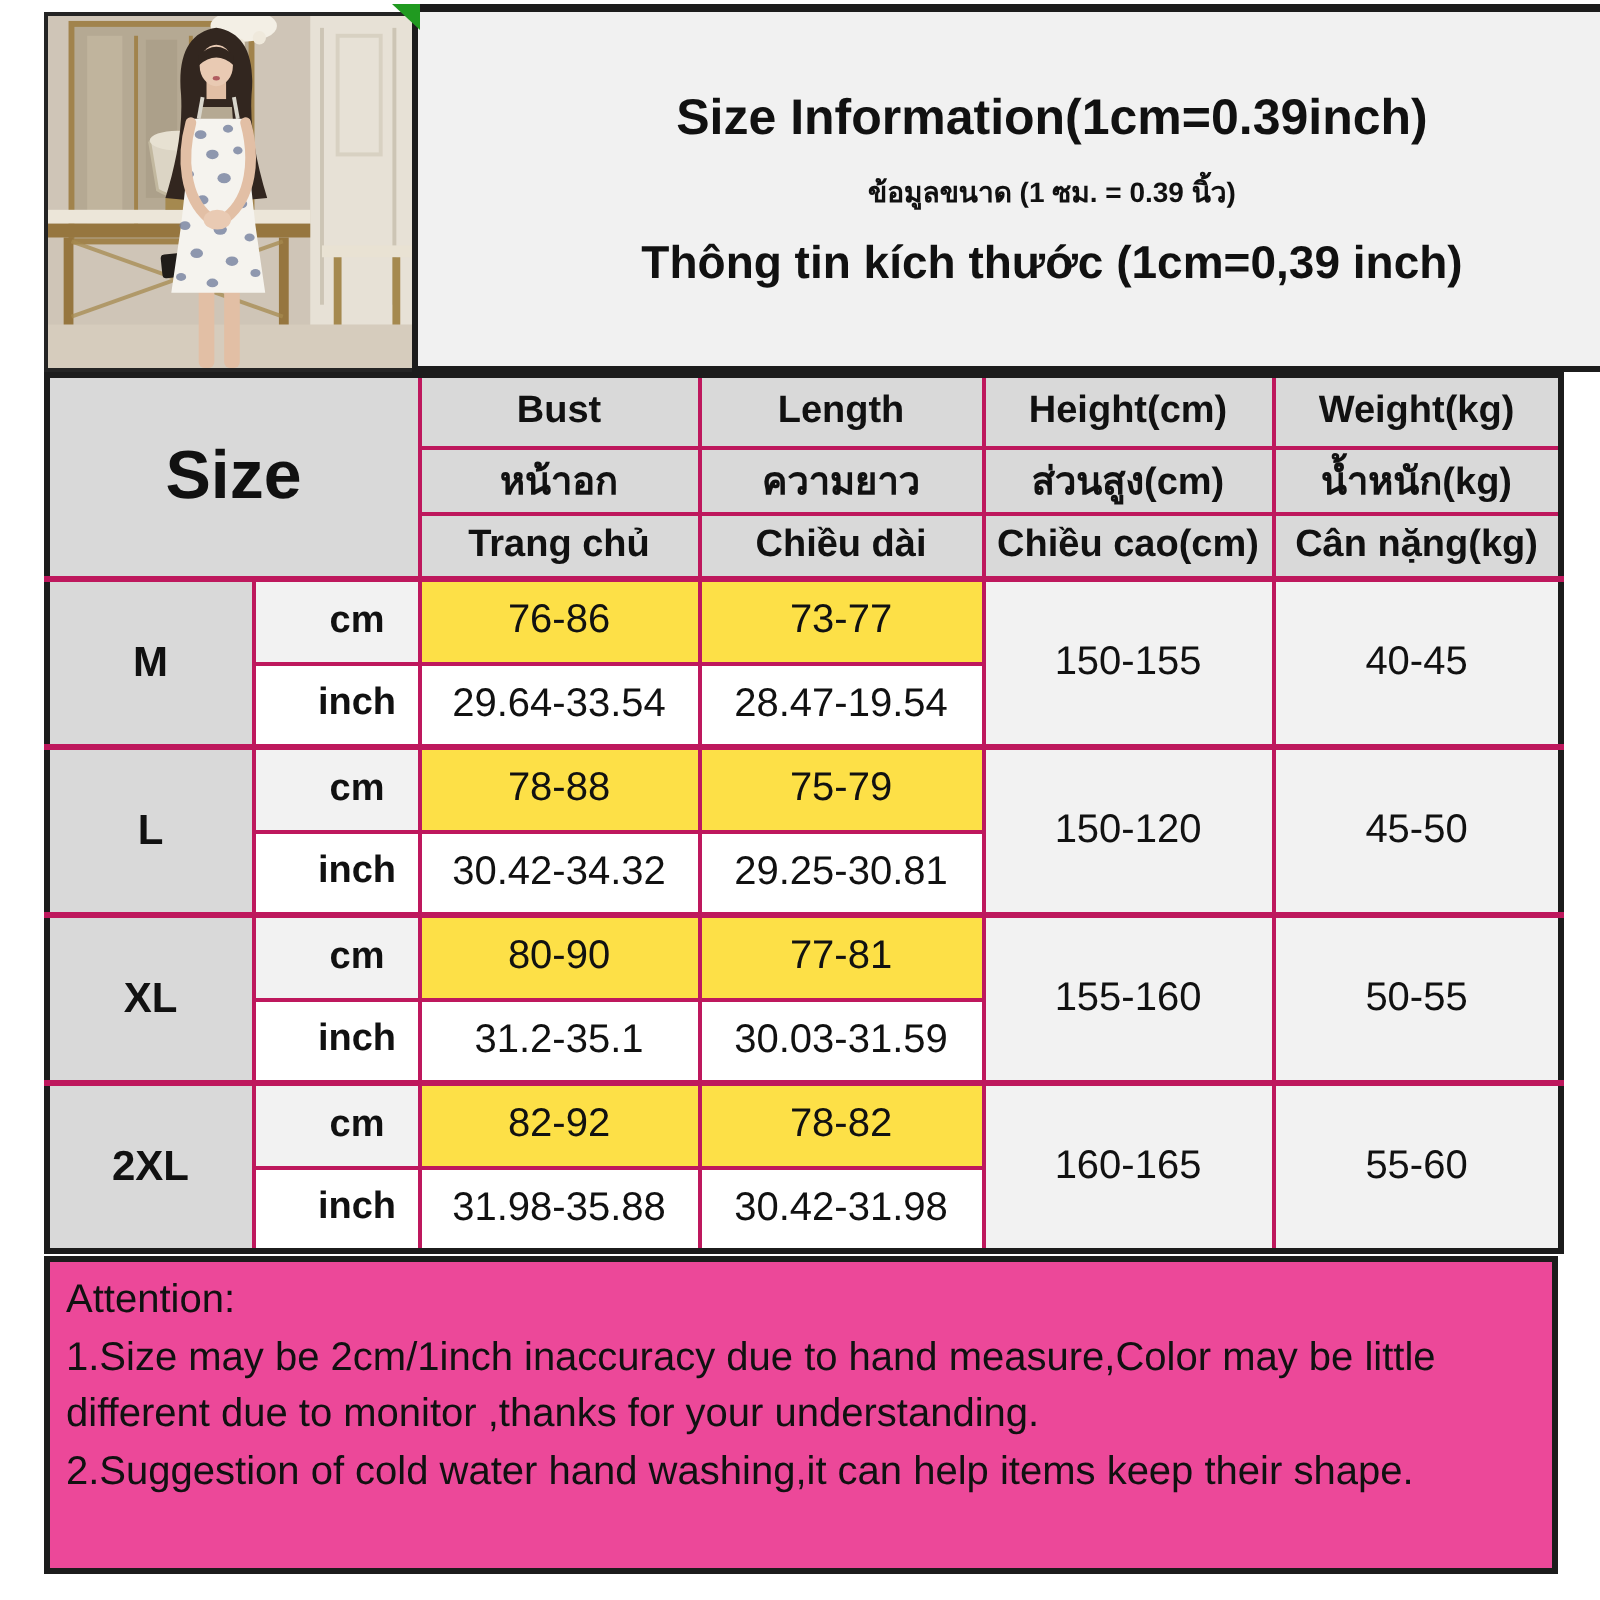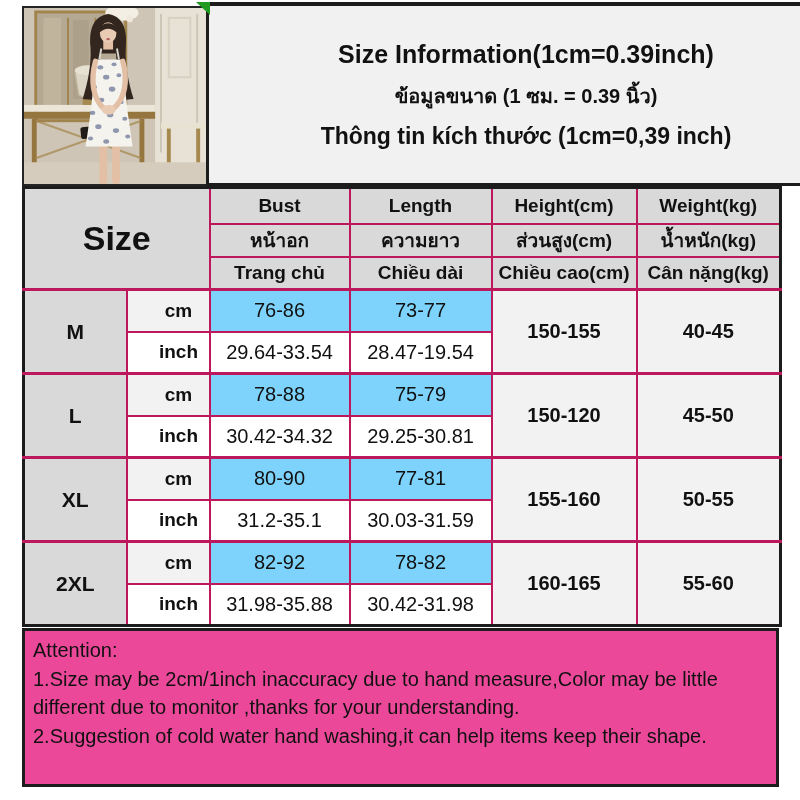--- a/index.html
+++ b/index.html
@@ -26,21 +26,21 @@
   }
 
   
   .title-box {
     position:absolute; left:206px; top:2px; width:640px; height:184px;
     background:#f1f1f1; border:3px solid #1c1c1c; border-top-width:4px;
     display:flex; flex-direction:column; align-items:center; justify-content:center;
     row-gap:11px; text-align:center; z-index:2;
   }
   .title-en { font-size:25px; font-weight:bold; }
-  .title-th { font-size:20px; font-weight:bold; }
+  .title-th { font-size:14px; font-weight:bold; }
   .title-vi { font-size:23px; font-weight:bold; }
 
   
   table.size-table {
     position:absolute; left:22px; top:186px; width:757px;
     border-collapse:collapse; table-layout:fixed;
     border:3px solid #1c1c1c;
   }
   .size-table td {
     border:2px solid #be185d; text-align:center; vertical-align:middle;
@@ -48,22 +48,22 @@
   }
   .size-table tr.hdr-row td { height:33px; }
   .size-table tr.hdr-row-first td { height:36px; }
   .size-table tr.body-row td { height:42px; }
   .hdr { background:#d9d9d9; font-weight:bold; font-size:19px; }
   .size-big { background:#d9d9d9; font-weight:bold; font-size:34px; }
   .size-lbl { background:#d9d9d9; font-weight:bold; font-size:21px; }
   .unit { font-weight:bold; font-size:19px; background:#ffffff;padding-left:21px; }
   .unit-cm { background:#f2f2f2; }
   .val { font-weight:normal; font-size:20px; background:#ffffff; }
-  .val-cm { background:#7dd3fc; }
-  .merged { background:#f2f2f2; font-weight:bold; font-size:20px; }
+  .val-cm { background:#fde047; }
+  .merged { background:#f2f2f2; font-weight:normal; font-size:20px; }
   .size-table tr.group-start td { border-top-width:3px; }
 
   
   .attention {
     position:absolute; left:22px; top:628px; width:757px; height:159px;
     background:#ec4899; border:3px solid #1c1c1c;
     padding:5px 10px 0 8px; font-size:20px; line-height:1.43; font-weight:normal;
   }
   .attention p { margin:0; }
 </style>

